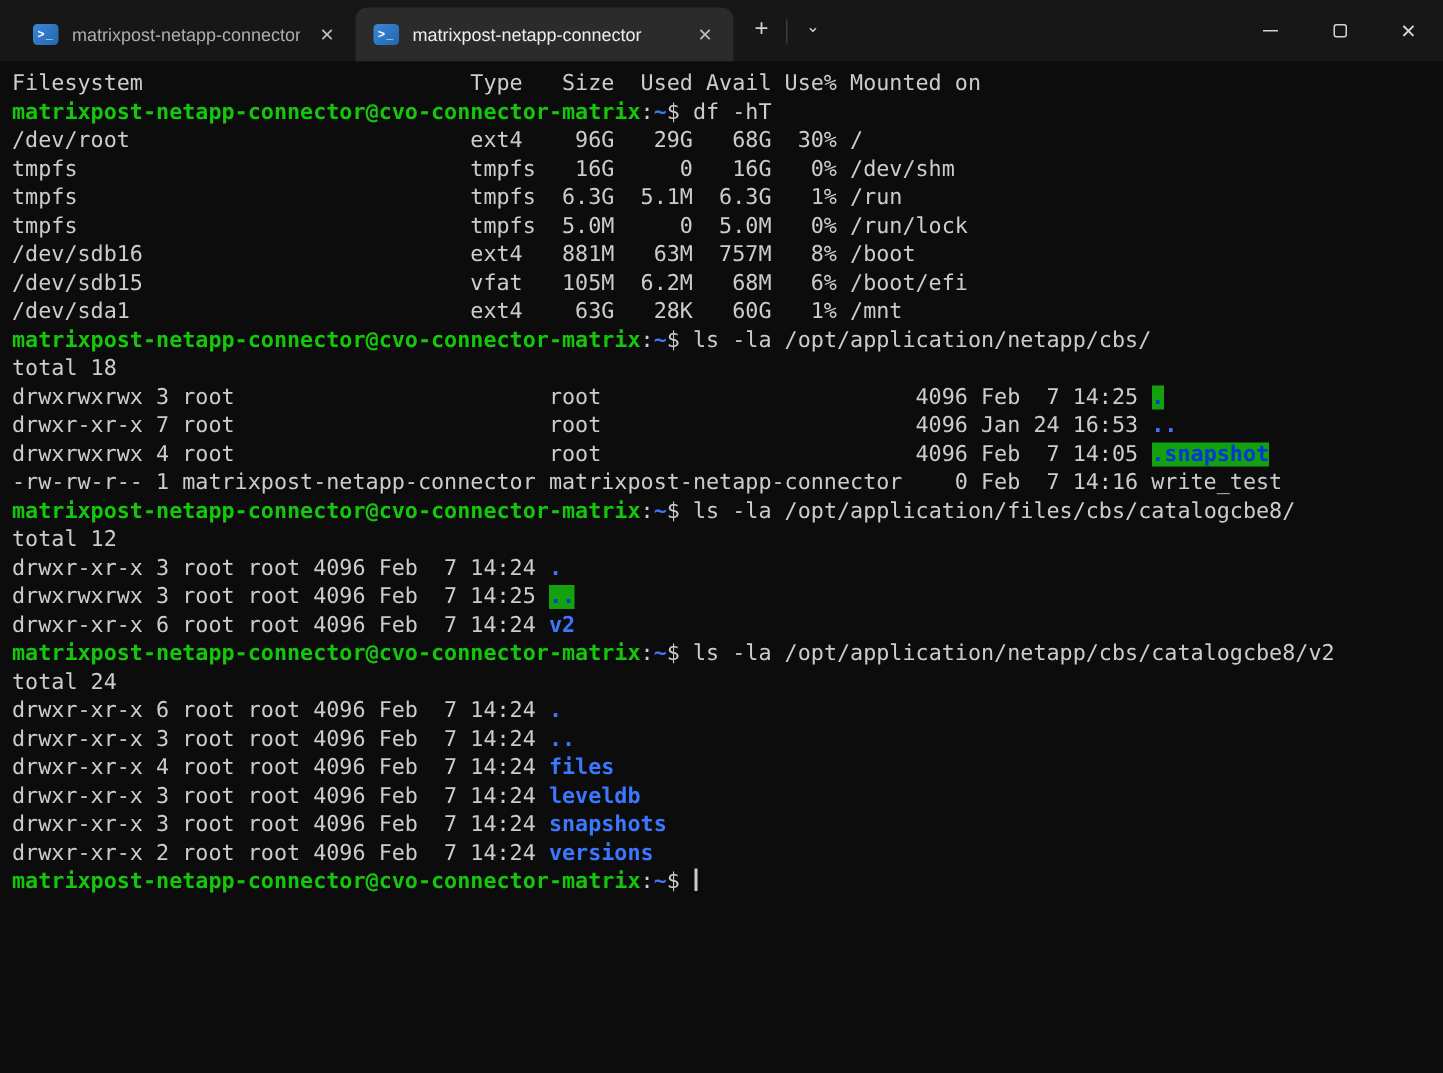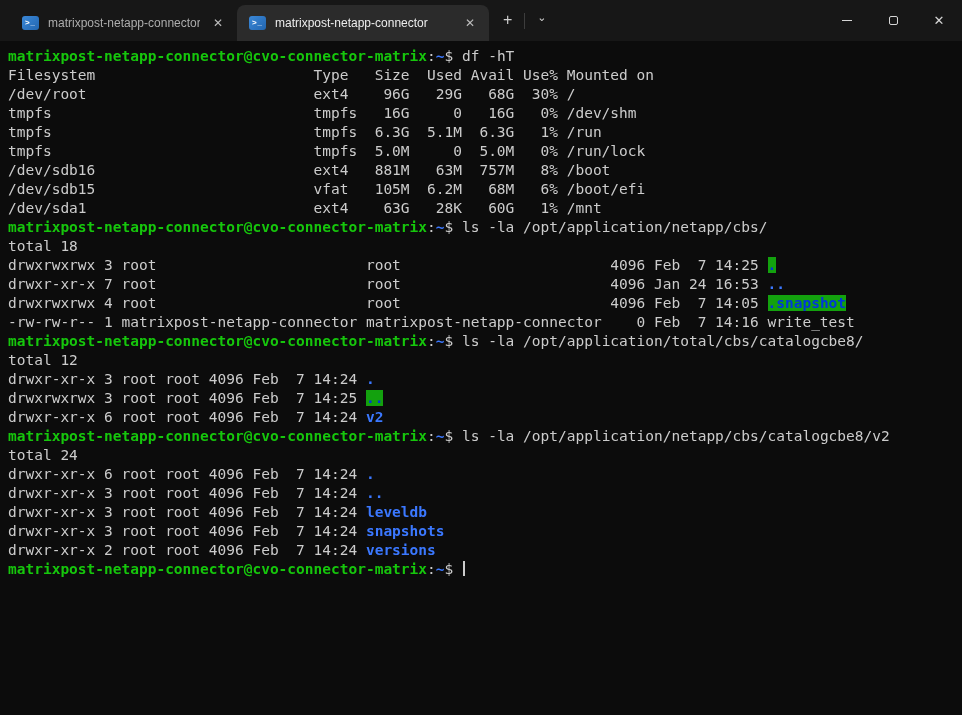--- a/index.html
+++ b/index.html
@@ -96,44 +96,45 @@
           <span class="maximize-glyph"></span>
         </div>
       <div class="win-btn">
           <span class="close-glyph">✕</span>
         </div>
     </div>
   </div>
 
   <div class="terminal">
     <div id="terminal-content">
+        <div class="line"><span>Filesystem                         Type   Size  Used Avail Use% Mounted on</span></div>
         <div class="line"><span class="g">matrixpost-netapp-connector@cvo-connector-matrix</span><span>:</span><span class="b">~</span><span>$ df -hT</span></div>
-        <div class="line"><span>Filesystem                         Type   Size  Used Avail Use% Mounted on</span></div>
         <div class="line"><span>/dev/root                          ext4    96G   29G   68G  30% /</span></div>
         <div class="line"><span>tmpfs                              tmpfs   16G     0   16G   0% /dev/shm</span></div>
         <div class="line"><span>tmpfs                              tmpfs  6.3G  5.1M  6.3G   1% /run</span></div>
         <div class="line"><span>tmpfs                              tmpfs  5.0M     0  5.0M   0% /run/lock</span></div>
         <div class="line"><span>/dev/sdb16                         ext4   881M   63M  757M   8% /boot</span></div>
         <div class="line"><span>/dev/sdb15                         vfat   105M  6.2M   68M   6% /boot/efi</span></div>
         <div class="line"><span>/dev/sda1                          ext4    63G   28K   60G   1% /mnt</span></div>
         <div class="line"><span class="g">matrixpost-netapp-connector@cvo-connector-matrix</span><span>:</span><span class="b">~</span><span>$ ls -la /opt/application/netapp/cbs/</span></div>
         <div class="line"><span>total 18</span></div>
         <div class="line"><span>drwxrwxrwx 3 root                        root                        4096 Feb  7 14:25 </span><span class="ow">.</span></div>
         <div class="line"><span>drwxr-xr-x 7 root                        root                        4096 Jan 24 16:53 </span><span class="b">..</span></div>
         <div class="line"><span>drwxrwxrwx 4 root                        root                        4096 Feb  7 14:05 </span><span class="ow">.snapshot</span></div>
         <div class="line"><span>-rw-rw-r-- 1 matrixpost-netapp-connector matrixpost-netapp-connector    0 Feb  7 14:16 write_test</span></div>
-        <div class="line"><span class="g">matrixpost-netapp-connector@cvo-connector-matrix</span><span>:</span><span class="b">~</span><span>$ ls -la /opt/application/total/cbs/catalogcbe8/</span></div>
+        <div class="line"><span class="g">matrixpost-netapp-connector@cvo-connector-matrix</span><span>:</span><span class="b">~</span><span>$ ls -la /opt/application/files/cbs/catalogcbe8/</span></div>
         <div class="line"><span>total 12</span></div>
         <div class="line"><span>drwxr-xr-x 3 root root 4096 Feb  7 14:24 </span><span class="b">.</span></div>
         <div class="line"><span>drwxrwxrwx 3 root root 4096 Feb  7 14:25 </span><span class="ow">..</span></div>
         <div class="line"><span>drwxr-xr-x 6 root root 4096 Feb  7 14:24 </span><span class="b">v2</span></div>
         <div class="line"><span class="g">matrixpost-netapp-connector@cvo-connector-matrix</span><span>:</span><span class="b">~</span><span>$ ls -la /opt/application/netapp/cbs/catalogcbe8/v2</span></div>
         <div class="line"><span>total 24</span></div>
         <div class="line"><span>drwxr-xr-x 6 root root 4096 Feb  7 14:24 </span><span class="b">.</span></div>
         <div class="line"><span>drwxr-xr-x 3 root root 4096 Feb  7 14:24 </span><span class="b">..</span></div>
+        <div class="line"><span>drwxr-xr-x 4 root root 4096 Feb  7 14:24 </span><span class="b">files</span></div>
         <div class="line"><span>drwxr-xr-x 3 root root 4096 Feb  7 14:24 </span><span class="b">leveldb</span></div>
         <div class="line"><span>drwxr-xr-x 3 root root 4096 Feb  7 14:24 </span><span class="b">snapshots</span></div>
         <div class="line"><span>drwxr-xr-x 2 root root 4096 Feb  7 14:24 </span><span class="b">versions</span></div>
         <div class="line"><span class="g">matrixpost-netapp-connector@cvo-connector-matrix</span><span>:</span><span class="b">~</span><span>$ </span><span class="cursor"></span></div>
       </div>
   </div>
 
 </div>
 
 </body></html>

